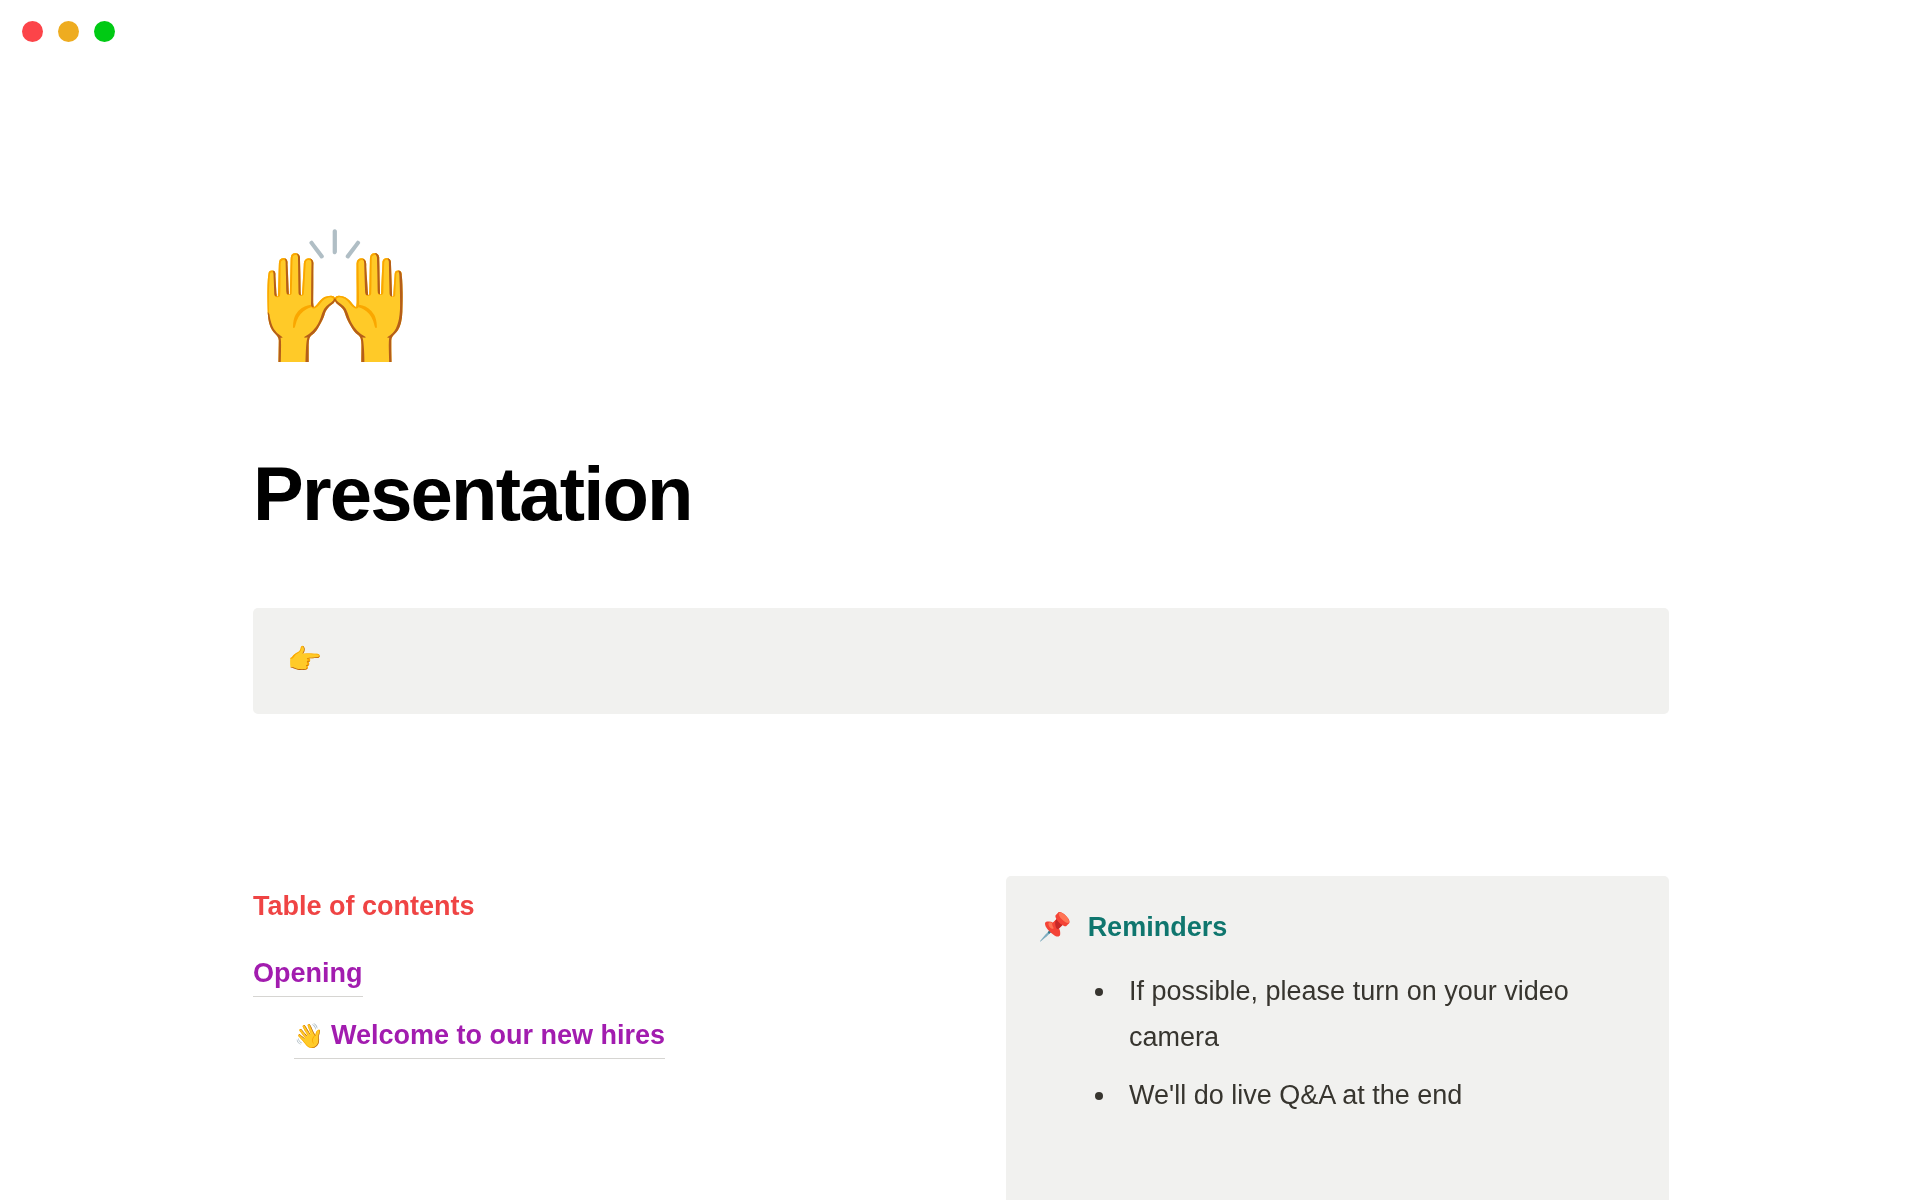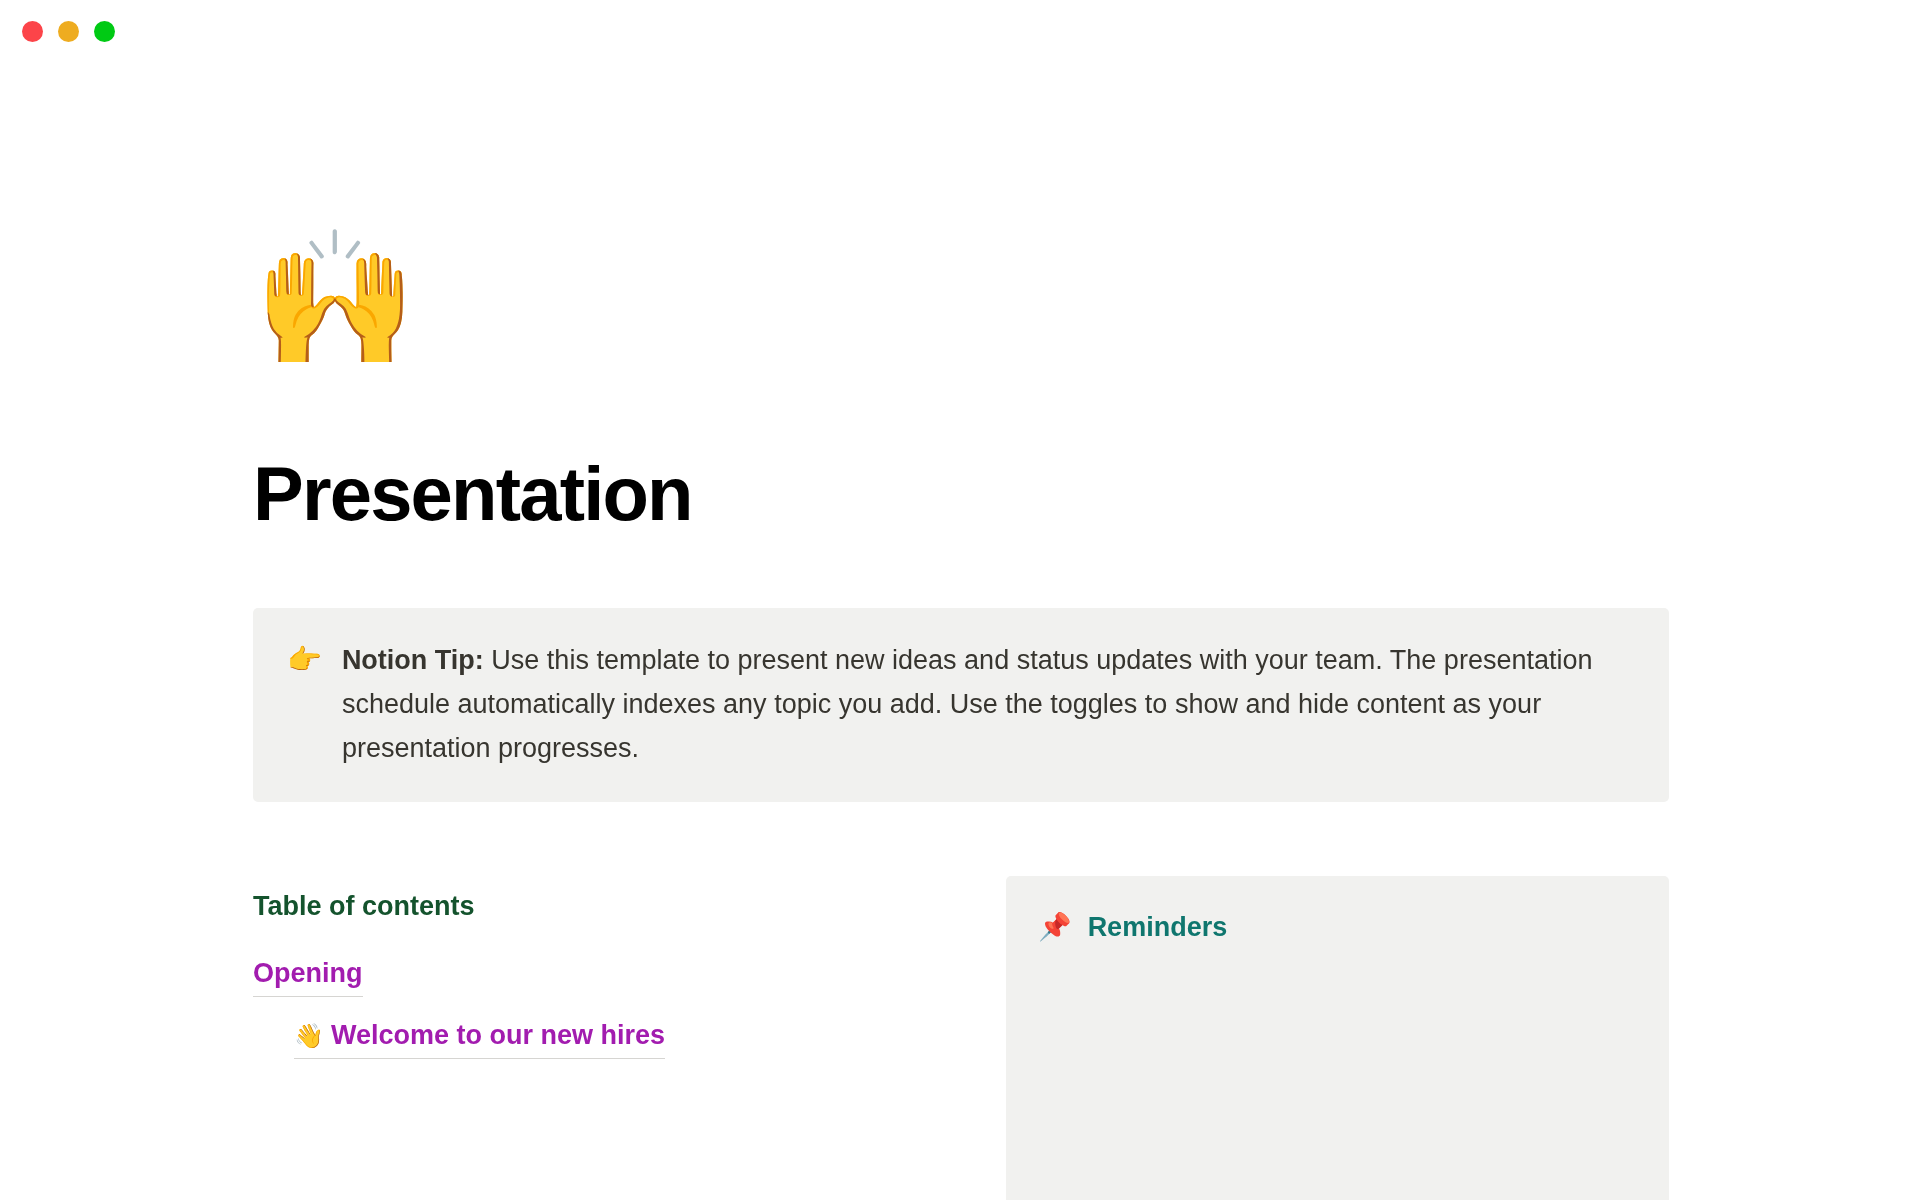--- a/index.html
+++ b/index.html
@@ -129,21 +129,21 @@
     padding-top: 13px;
   }
   .col-right {
     width: 663px;
     flex: 0 0 auto;
   }
 
   .toc-heading {
     font-size: 27px;
     font-weight: 700;
-    color: #14532d;
+    color: #ef4444;
     line-height: 1.3;
     margin-bottom: 30px;
   }
 
   .toc-list { list-style: none; }
 
   .toc-item {
     line-height: 1.45;
     margin-bottom: 19px;
   }
@@ -225,23 +225,20 @@
 
 <div class="page">
   <div class="content">
 
     <div class="page-icon">🙌</div>
 
     <h1 class="page-title">Presentation</h1>
 
     <div class="callout">
       <span class="callout-icon">👉</span>
-      <div class="callout-text">
-        <b>Notion Tip:</b><span> Use this template to present new ideas and status updates with your team. The presentation schedule automatically indexes any topic you add. Use the toggles to show and hide content as your presentation progresses.</span>
-      </div>
     </div>
 
     <div class="columns">
 
       <div class="col-left">
         <div class="toc-heading">Table of contents</div>
         <ul class="toc-list">
 
           <li class="toc-item level-1">
             <a class="toc-link"><span>Opening</span></a>
@@ -254,18 +251,22 @@
 
         </ul>
       </div>
 
       <div class="col-right">
         <div class="reminders">
           <div class="reminders-head">
             <span class="reminders-icon">📌</span>
             <span class="reminders-title">Reminders</span>
           </div>
+          <ul class="reminders-list">
+            <li>If possible, please turn on your video camera</li>
+            <li>We'll do live Q&amp;A at the end</li>
+          </ul>
         </div>
       </div>
 
     </div>
   </div>
 </div>
 
 </body></html>

